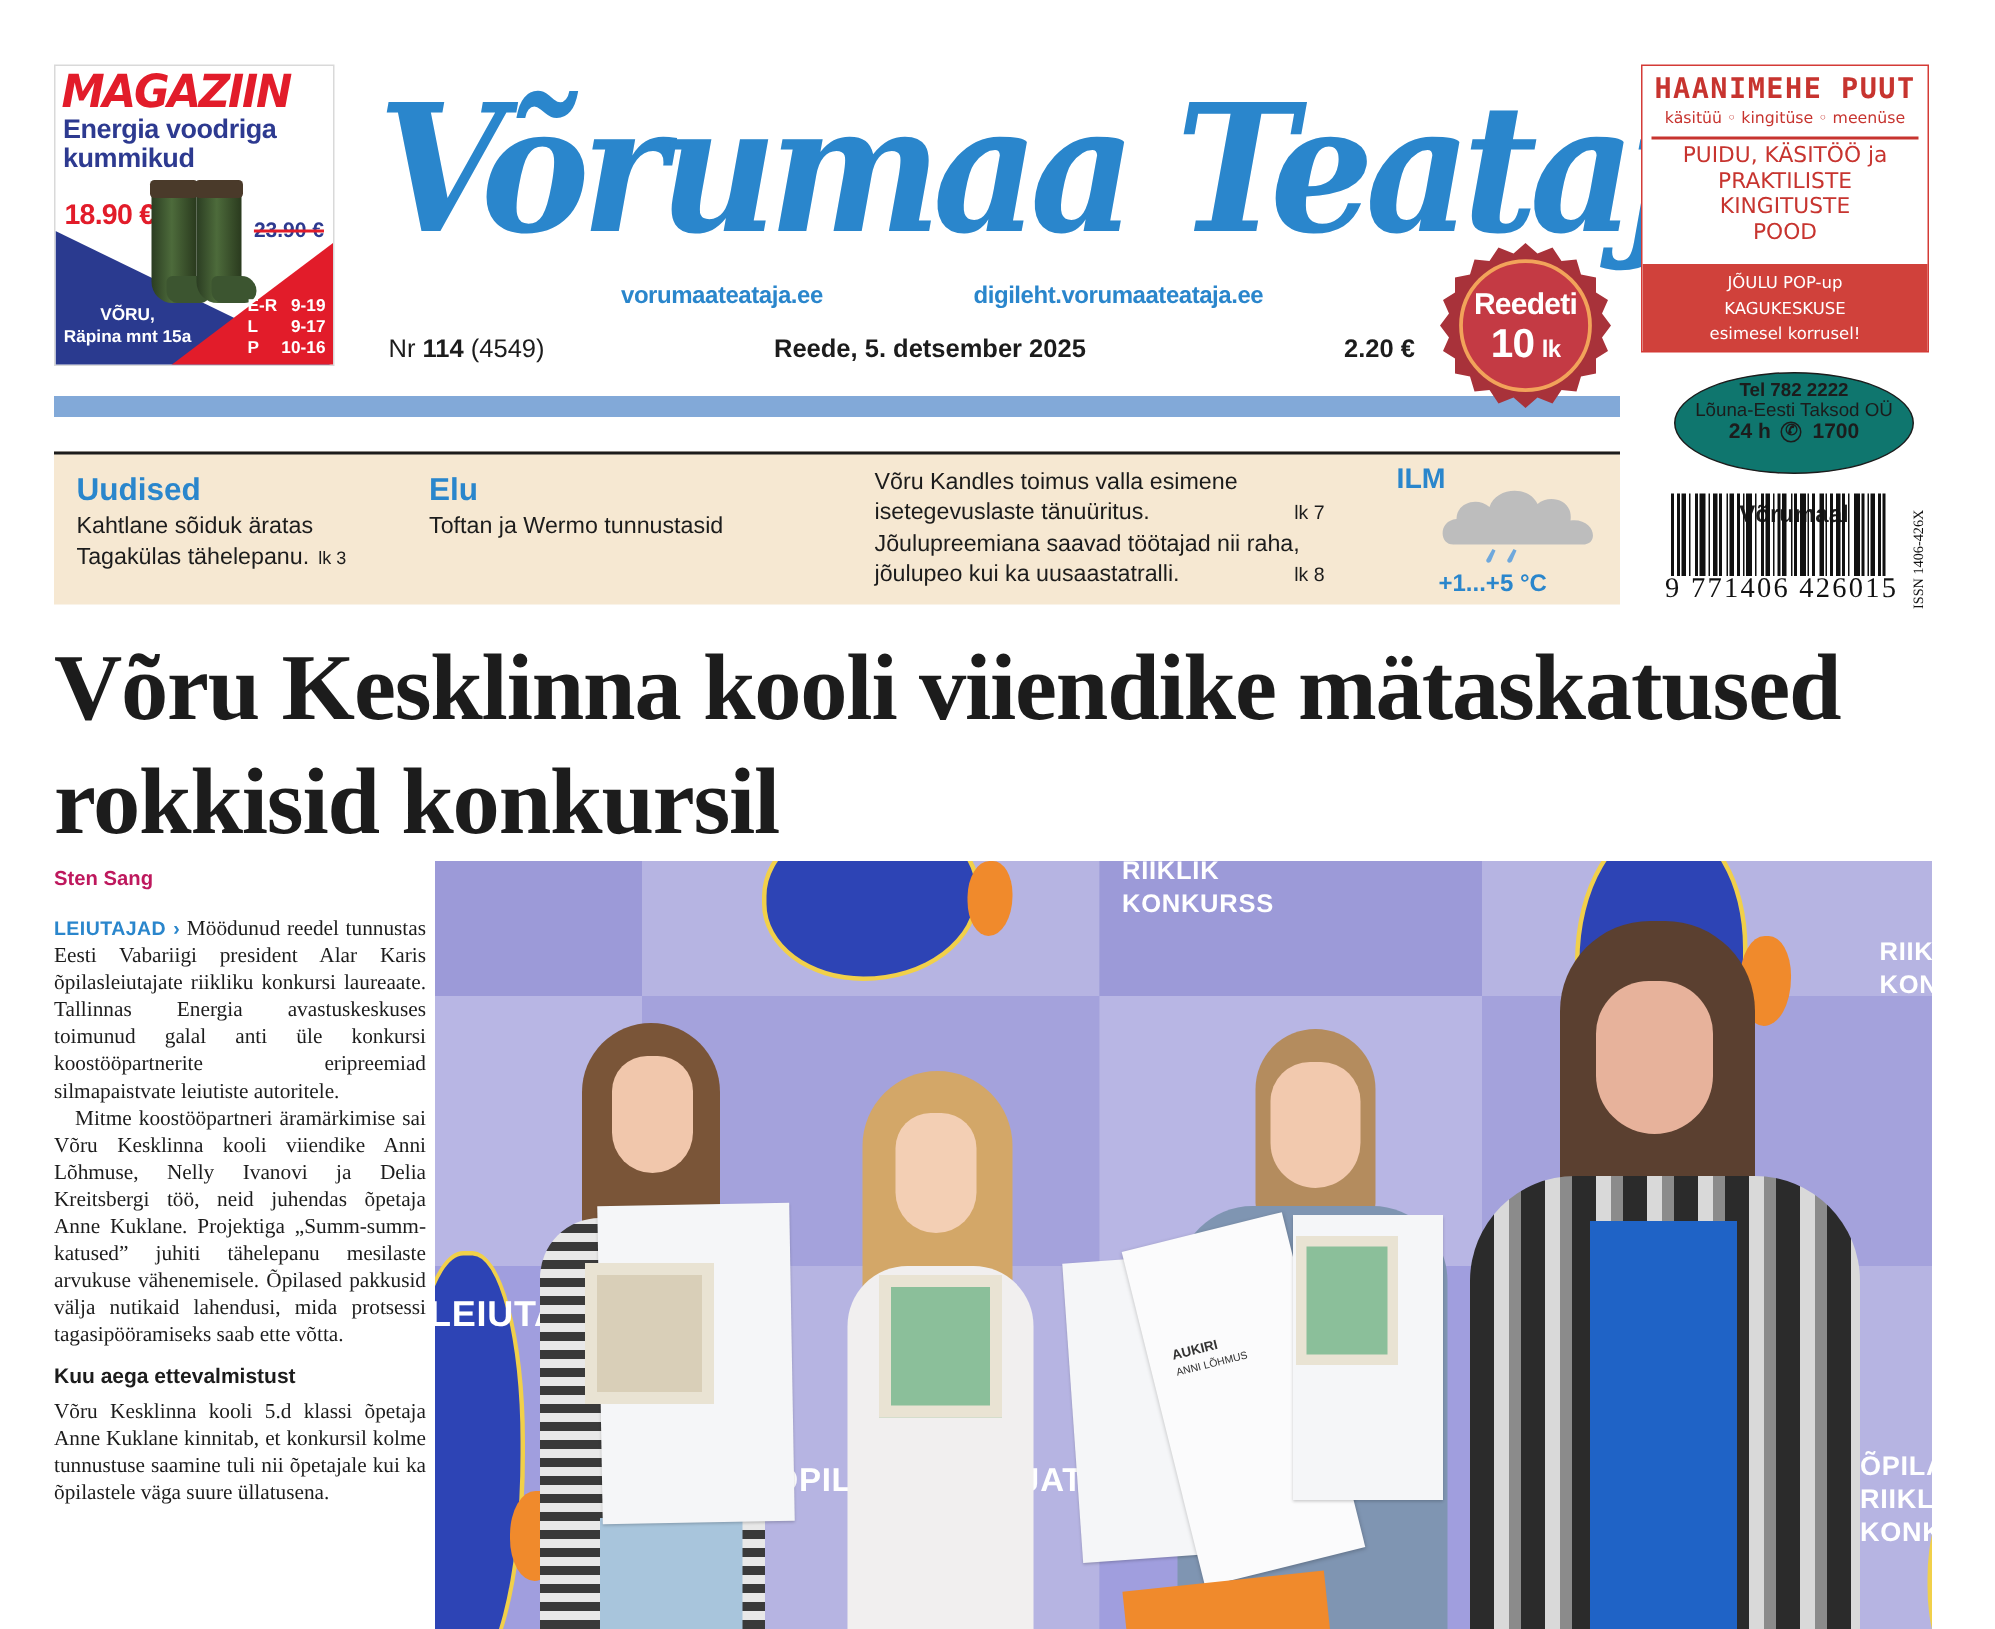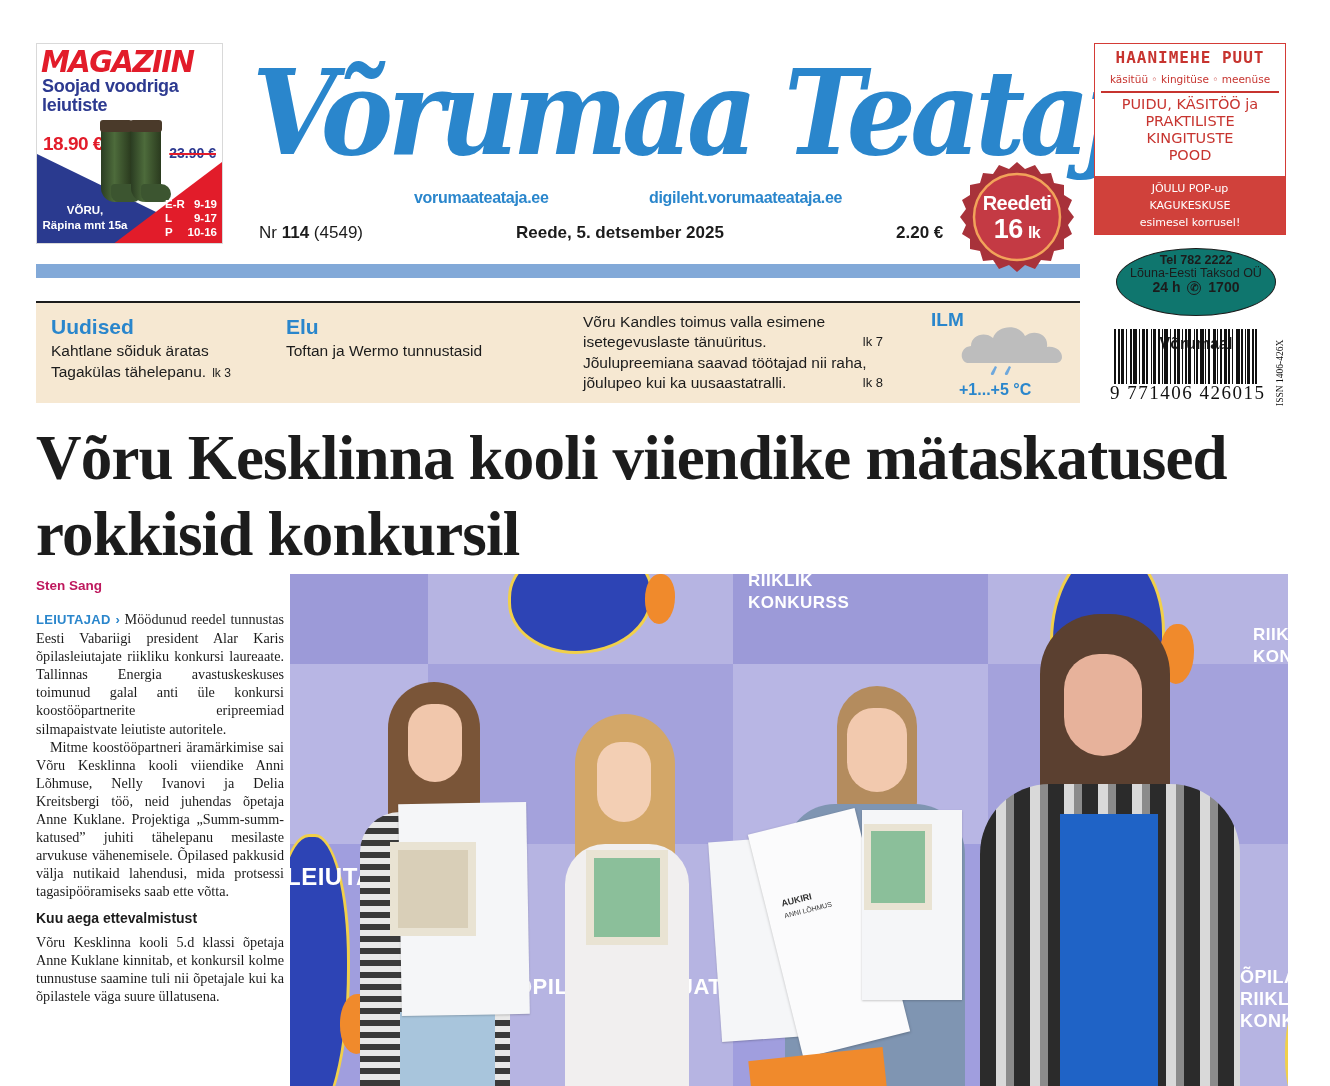--- a/index.html
+++ b/index.html
@@ -106,21 +106,21 @@
     .badge .badge-big { font-size: 27px; }
     .badge .badge-small { font-size: 16px; }
 
     
     .ad-puut {
       position: absolute; left: 1094px; top: 43px; width: 192px; height: 192px;
       border: 1px solid #d43b36; background: #ffffff; overflow: hidden;
     }
     .ad-puut .p-title {
       position: absolute; left: 0; top: 4px; width: 190px; text-align: center;
-      color: #c7342f; font-size: 16px; letter-spacing: 1px; font-family: "DejaVu Sans Mono", monospace;
+      color: #c7342f; font-size: 19px; letter-spacing: 1px; font-family: "DejaVu Sans Mono", monospace;
       font-weight: bold;
     }
     .ad-puut .p-sub {
       position: absolute; left: 0; top: 29px; width: 190px; text-align: center;
       color: #c7342f; font-size: 10.5px; font-family: "DejaVu Sans", sans-serif;
     }
     .ad-puut .p-line {
       position: absolute; left: 6px; top: 47px; width: 178px; height: 2px; background: #c7342f;
     }
     .ad-puut .p-body {
@@ -229,21 +229,21 @@
     .photo .blob { position: absolute; border-radius: 50% 45% 55% 48%; background: #2d44b5; border: 3px solid #f1d04a; }
     .photo .person { position: absolute; }
   </style>
 </head>
 <body>
 
 <div class="ad-magaziin">
   <div class="bg-blue"></div>
   <div class="bg-red"></div>
   <div class="brand">MAGAZIIN</div>
-  <div class="headline">Soojad voodriga leiutiste</div>
+  <div class="headline">Energia voodriga kummikud</div>
   <div class="price-new">18.90 €</div>
   <div class="price-old">23.90 €</div>
   <div class="boots">
     <div class="boot" style="left:2px;"></div>
     <div class="boot" style="left:32px;"></div>
   </div>
   <div class="address">
     <div>VÕRU,</div>
     <div>Räpina mnt 15a</div>
   </div>
@@ -277,21 +277,21 @@
 
 <div class="blue-bar"></div>
 
 <div class="badge">
   <svg width="118" height="118" viewBox="0 0 118 118">
     <polygon fill="#a8323a" points="59,2 67,9 77,5 83,14 93,13 96,23 106,25 106,35 114,40 110,49 116,57 110,65 114,74 106,79 106,89 96,91 93,101 83,100 77,109 67,105 59,112 51,105 41,109 35,100 25,101 22,91 12,89 12,79 4,74 8,65 2,57 8,49 4,40 12,35 12,25 22,23 25,13 35,14 41,5 51,9"></polygon>
     <circle cx="59" cy="57" r="43" fill="#c43a44" stroke="#f2a35a" stroke-width="2.5"></circle>
   </svg>
   <div class="badge-text">
     <div>Reedeti</div>
-    <div><span class="badge-big">16</span> <span class="badge-small">lk</span></div>
+    <div><span class="badge-big">10</span> <span class="badge-small">lk</span></div>
   </div>
 </div>
 
 <div class="ad-puut">
   <div class="p-title">HAANIMEHE PUUT</div>
   <div class="p-sub">käsitüü ◦ kingitüse ◦ meenüse</div>
   <div class="p-line"></div>
   <div class="p-body">
     <div>PUIDU, KÄSITÖÖ ja</div>
     <div>PRAKTILISTE</div>

